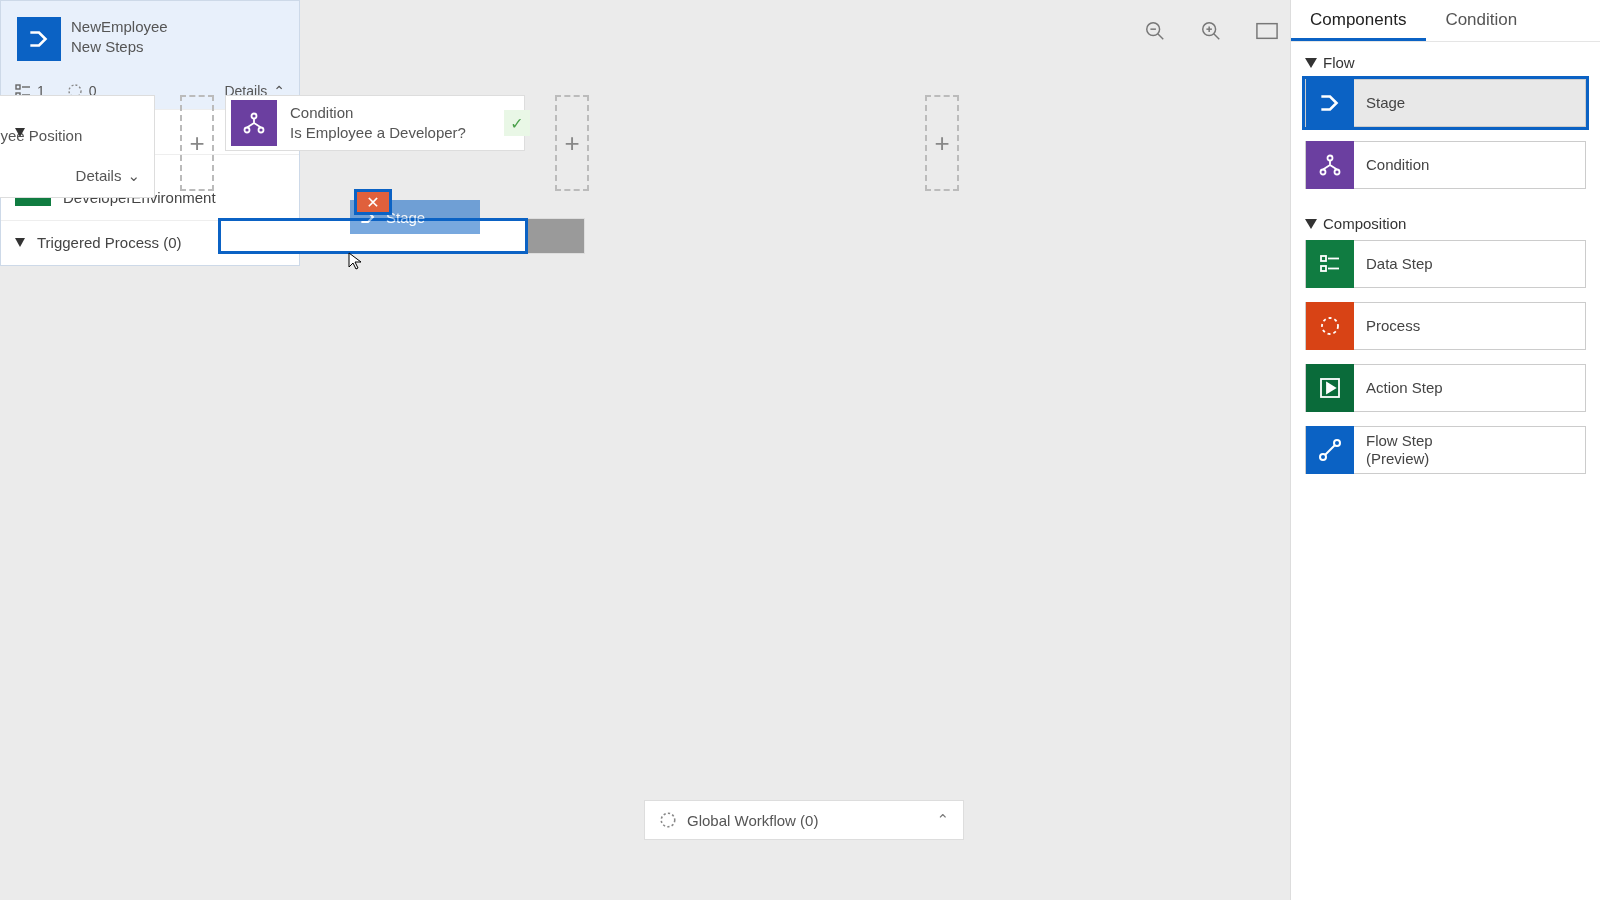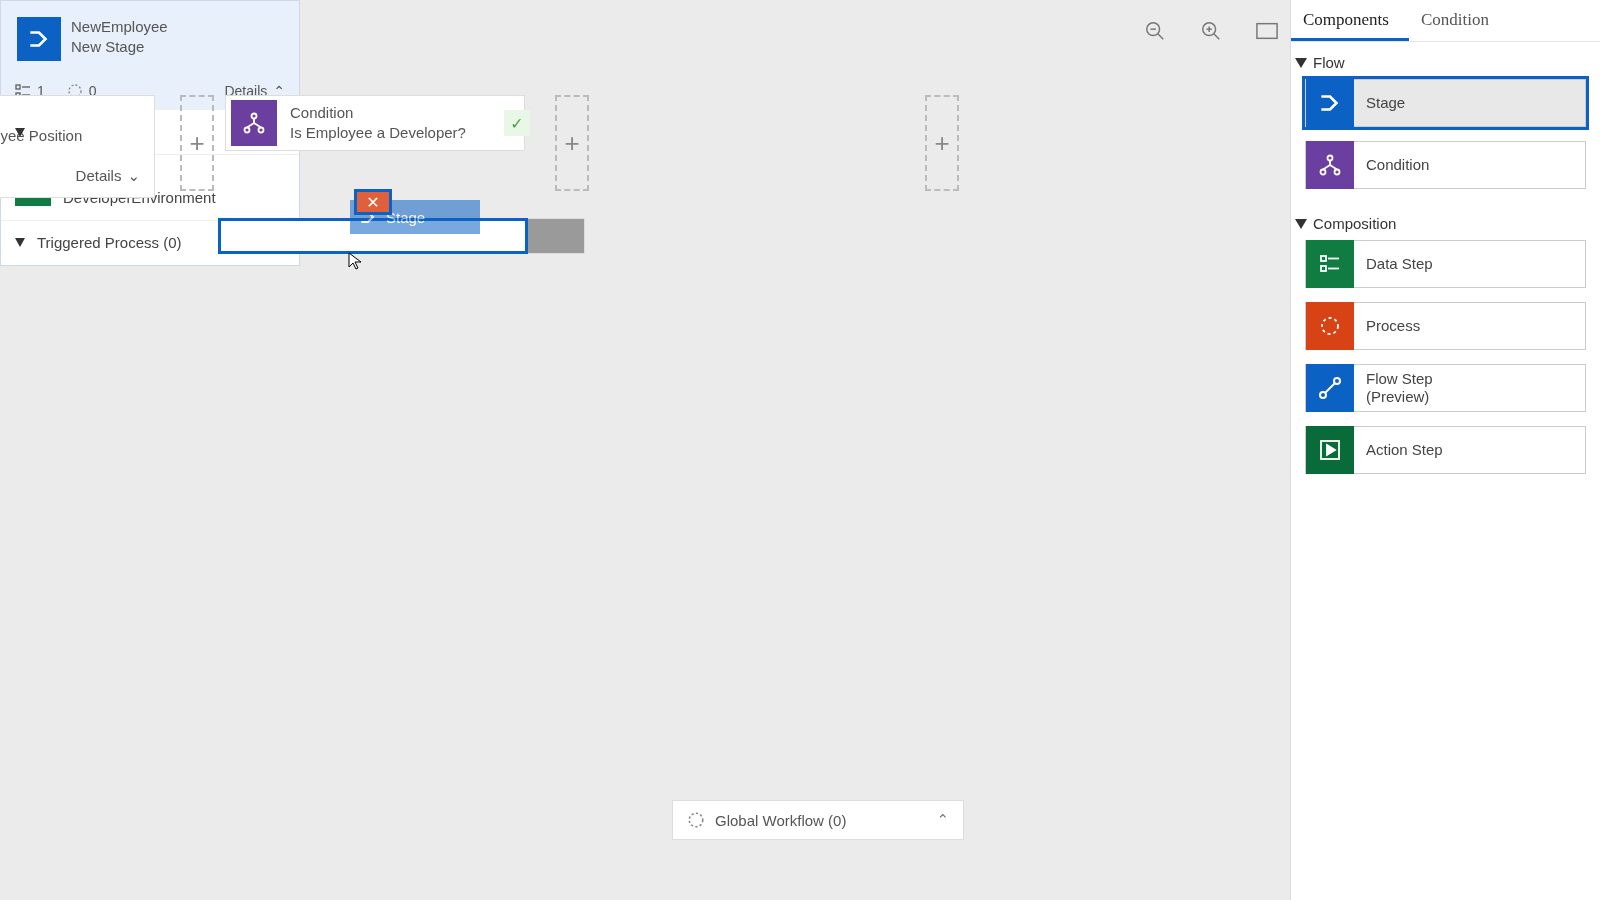--- a/index.html
+++ b/index.html
@@ -8,24 +8,24 @@
 
 .canvas { position: absolute; left: 0; top: 0; right: 310px; bottom: 0; }
 
 
 .toolbar { position: absolute; top: 18px; right: 10px; display: flex; gap: 30px; align-items: center; }
 .toolbar-btn { width: 26px; height: 26px; display: flex; align-items: center; justify-content: center; cursor: pointer; color: #666; }
 
 
 .side-panel { position: absolute; right: 0; top: 0; width: 310px; height: 100%; background: #fff; border-left: 1px solid #ddd; }
 .tabs { display: flex; border-bottom: 1px solid #e5e5e5; }
-.tab { padding: 10px 20px 8px 12px; font-size: 17px; color: #555; cursor: pointer; font-family: Liberation Serif, serif; }
+.tab { padding: 10px 20px 8px 19px; font-size: 17px; color: #555; cursor: pointer; }
 .tab.active { color: #222; border-bottom: 3px solid #0b62c4; font-weight: 400; }
 
-.section-header { display: flex; align-items: center; gap: 6px; padding: 12px 14px 8px 4px; font-size: 15px; color: #333; }
+.section-header { display: flex; align-items: center; gap: 6px; padding: 12px 14px 8px 14px; font-size: 15px; color: #333; }
 .tri { width: 0; height: 0; border-left: 6px solid transparent; border-right: 6px solid transparent; border-bottom: 10px solid #333; transform: rotate(180deg); }
 
 .component-list { padding: 0 14px; }
 .component-item { display: flex; align-items: center; border: 1px solid #ccc; margin-bottom: 14px; height: 48px; background: #fff; cursor: grab; }
 .component-item.selected { outline: 3px solid #0b62c4; outline-offset: 0; background: #e8e8e8; }
 .component-icon { width: 48px; height: 48px; display: flex; align-items: center; justify-content: center; flex-shrink: 0; }
 .component-label { padding-left: 12px; font-size: 15px; color: #444; line-height: 1.2; }
 
 
 .ic-blue { background: #0b62c4; }
@@ -67,21 +67,21 @@
 .stat-group { display: flex; align-items: center; gap: 6px; }
 
 .stage-body { background: #fff; }
 .body-row { display: flex; align-items: center; padding: 12px 14px; border-top: 1px solid #eee; gap: 12px; }
 .body-row .row-icon { width: 36px; height: 36px; display: flex; align-items: center; justify-content: center; flex-shrink: 0; }
 .tri-sm { width: 0; height: 0; border-left: 5px solid transparent; border-right: 5px solid transparent; border-bottom: 9px solid #333; transform: rotate(180deg); }
 .row-text { font-size: 15px; color: #444; line-height: 1.35; }
 .row-arrows { margin-left: auto; display: flex; gap: 4px; color: #888; font-size: 15px; }
 
 
-.global-wf { position: absolute; right: 326px; bottom: 60px; width: 292px; height: 40px; background: #fff; border: 1px solid #ddd; display: flex; align-items: center; padding: 0 14px; gap: 10px; font-size: 15px; color: #555; }
+.global-wf { position: absolute; right: 326px; bottom: 60px; width: 320px; height: 40px; background: #fff; border: 1px solid #ddd; display: flex; align-items: center; padding: 0 14px; gap: 10px; font-size: 15px; color: #555; }
 .global-wf .chev { margin-left: auto; color: #777; }
 
 svg { display: block; }
 </style>
 </head>
 <body>
 
 <div class="canvas">
 
   <div class="toolbar">
@@ -157,21 +157,21 @@
 
   <div class="stage-node">
     <div class="stage-header">
       <div class="stage-icon-box">
         <svg width="26" height="26" viewBox="0 0 24 24" fill="none" stroke="#fff" stroke-width="2.4">
             <path d="M4 6 L12 6 L18 12 L12 18 L4 18"></path>
           </svg>
       </div>
       <div class="stage-title">
         <div>NewEmployee</div>
-        <div>New Stage</div>
+        <div>New Steps</div>
       </div>
     </div>
     <div class="stage-stats">
       <div class="stats-left">
         <div class="stat-group">
           <svg width="16" height="14" viewBox="0 0 16 14" stroke="#666" fill="none" stroke-width="1.4">
               <rect x="1" y="1" width="4" height="4"></rect>
               <line x1="7" y1="3" x2="15" y2="3"></line>
               <rect x="1" y="9" width="4" height="4"></rect>
               <line x1="7" y1="11" x2="15" y2="11"></line>
@@ -282,33 +282,33 @@
     </div>
     <div class="component-item">
       <div class="component-icon ic-orange">
         <svg width="24" height="24" viewBox="0 0 24 24" stroke="#fff" fill="none" stroke-width="1.8" stroke-dasharray="3 3">
             <circle cx="12" cy="12" r="8"></circle>
           </svg>
       </div>
       <div class="component-label">Process</div>
     </div>
     <div class="component-item">
+      <div class="component-icon ic-darkgreen">
+        <svg width="22" height="22" viewBox="0 0 22 22" stroke="#fff" fill="none" stroke-width="1.8">
+            <rect x="2" y="2" width="18" height="18"></rect>
+            <path d="M8 6 L16 11 L8 16 Z" fill="#fff"></path>
+          </svg>
+      </div>
+      <div class="component-label">Action Step</div>
+    </div>
+    <div class="component-item">
       <div class="component-icon ic-blue">
         <svg width="26" height="26" viewBox="0 0 26 26" stroke="#fff" fill="none" stroke-width="2">
             <circle cx="6" cy="20" r="3"></circle>
             <circle cx="20" cy="6" r="3"></circle>
             <path d="M8 18 L18 8"></path>
           </svg>
       </div>
       <div class="component-label" style="white-space:pre-line">Flow Step
 (Preview)</div>
     </div>
-    <div class="component-item">
-      <div class="component-icon ic-darkgreen">
-        <svg width="22" height="22" viewBox="0 0 22 22" stroke="#fff" fill="none" stroke-width="1.8">
-            <rect x="2" y="2" width="18" height="18"></rect>
-            <path d="M8 6 L16 11 L8 16 Z" fill="#fff"></path>
-          </svg>
-      </div>
-      <div class="component-label">Action Step</div>
-    </div>
   </div>
 </div>
 
 </body></html>

